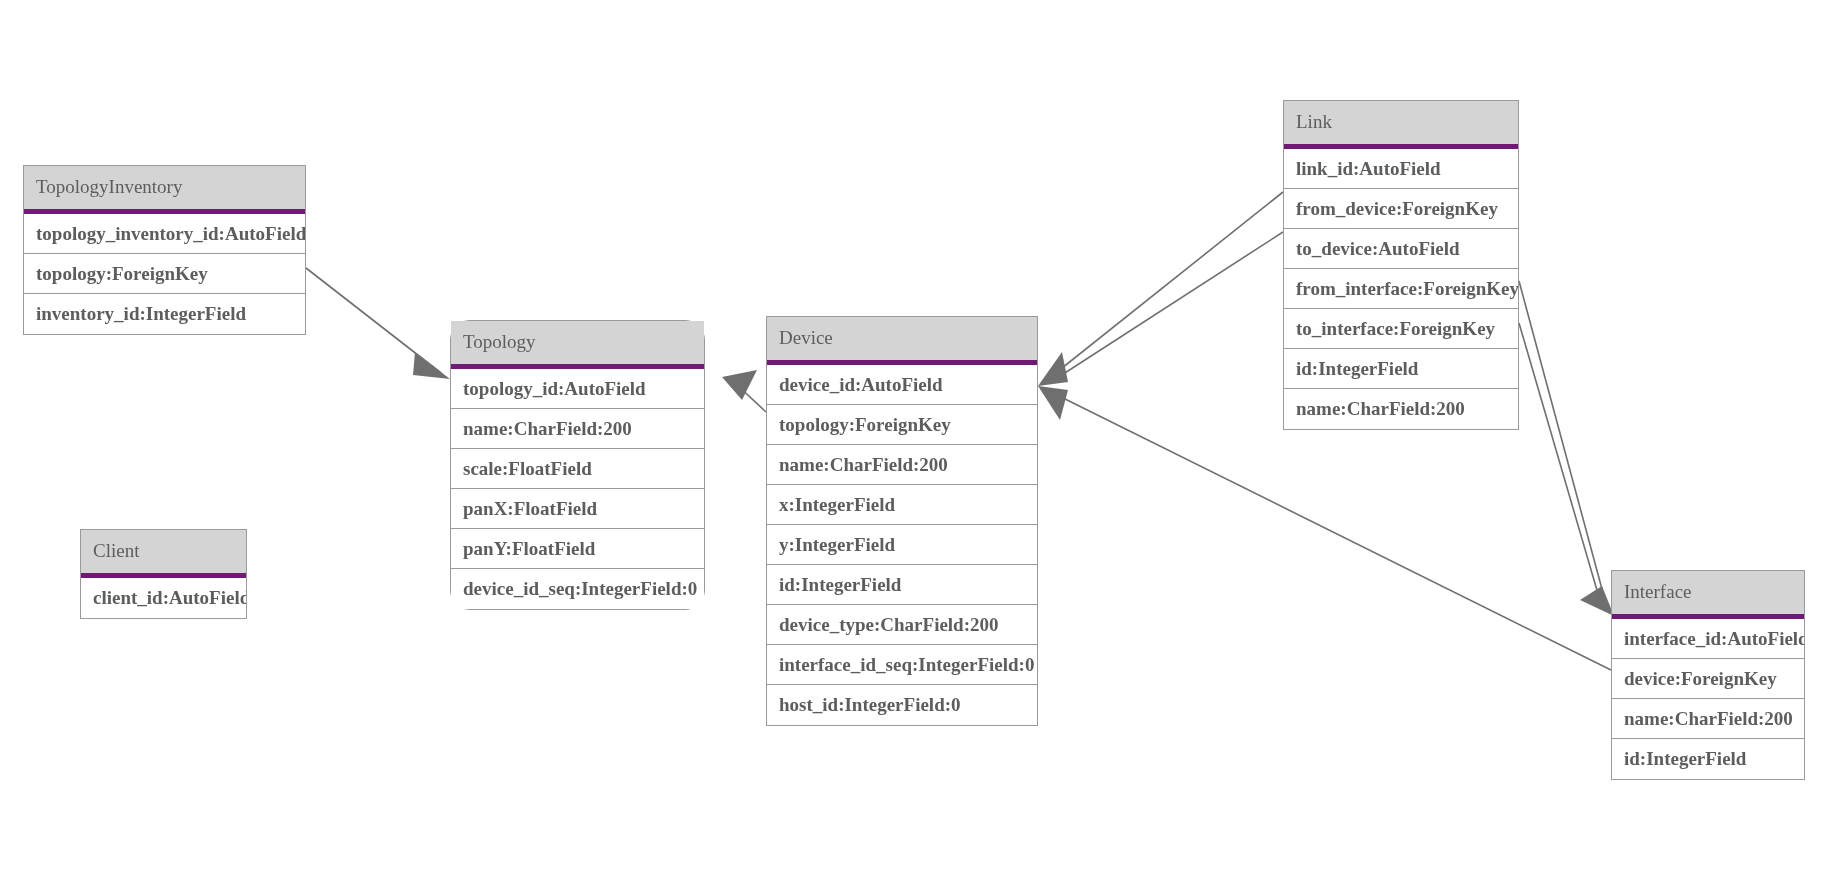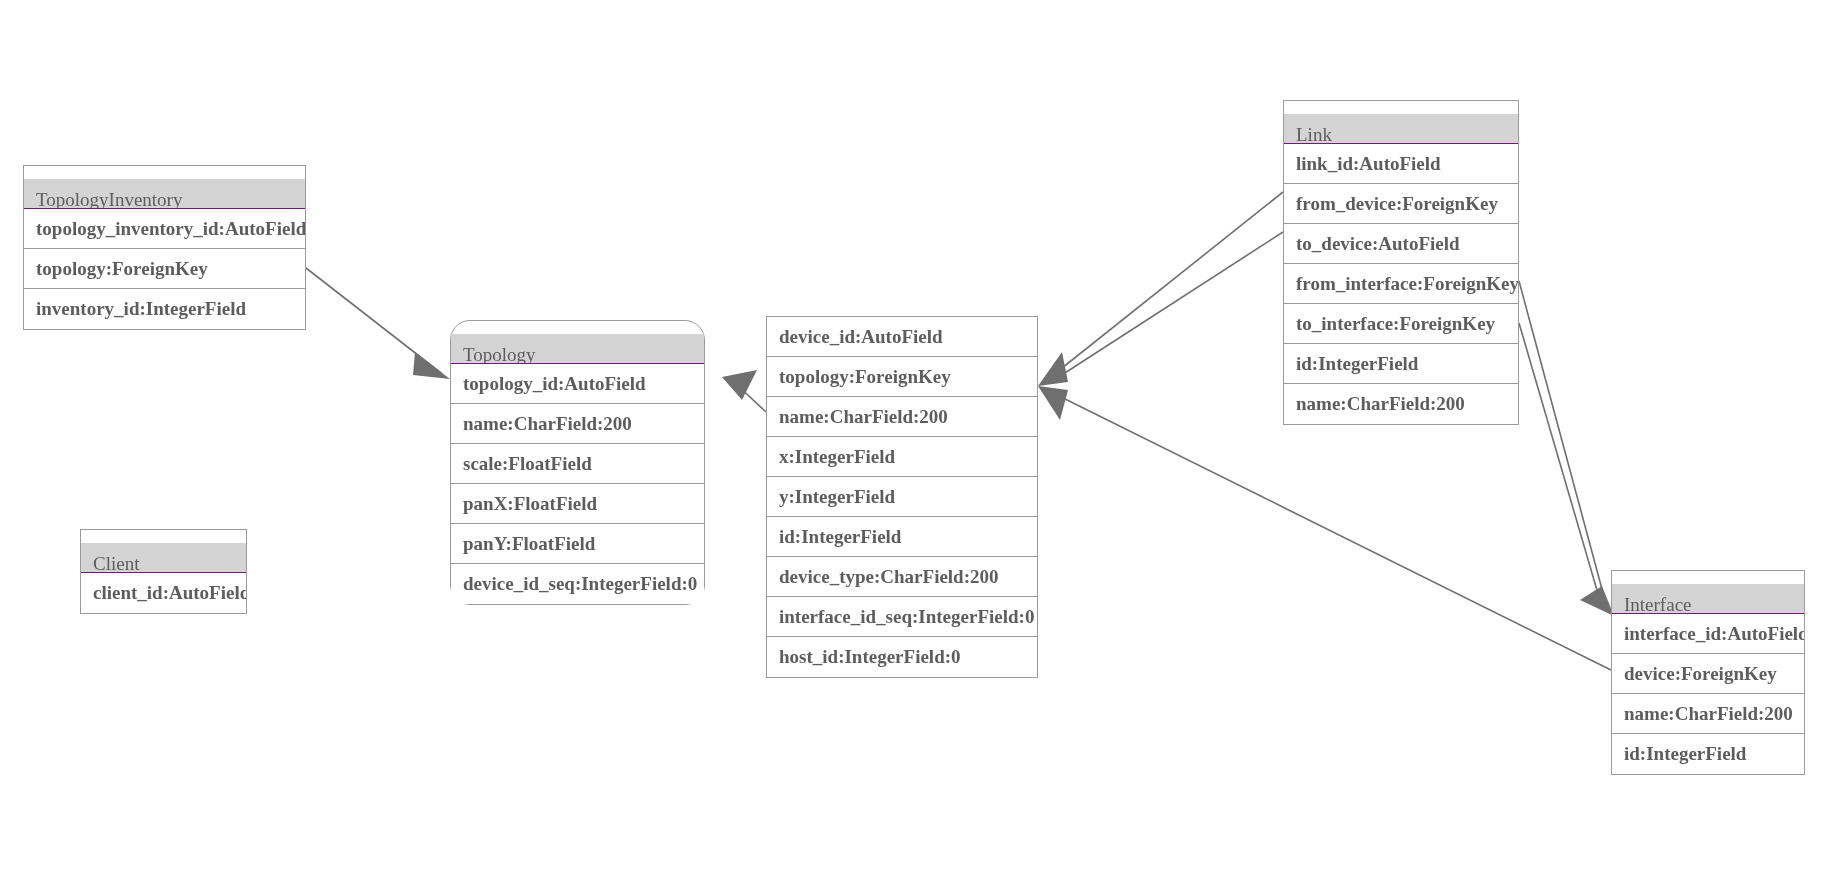--- a/index.html
+++ b/index.html
@@ -25,30 +25,29 @@
   }
   .entity {
     position: absolute;
     box-sizing: border-box;
     border: 1px solid #9a9a9a;
     background: #ffffff;
     z-index: 5;
   }
   .entity-header {
     box-sizing: border-box;
-    height: 30px;
+    height: 48px;
     line-height: 42px;
     background: #d4d4d4;
-    border-bottom: 1px solid #701a75;
+    border-bottom: 5px solid #701a75;
     padding: 0 0 0 12px;
     font-size: 19px;
     color: #5d5d5d;
     white-space: nowrap;
     overflow: hidden;
-    margin-top: 13px;
   }
   .entity-row {
     box-sizing: border-box;
     height: 40px;
     line-height: 40px;
     border-bottom: 1px solid #9a9a9a;
     padding: 0 0 0 12px;
     font-size: 19px;
     color: #5d5d5d;
     background: #ffffff;
@@ -115,20 +114,21 @@
       <div class="entity" style="left: 450px; top: 320px; width: 255px; border-radius: 20px;">
         <div class="entity-header">Topology</div>
         <div class="entity-row">topology_id:AutoField</div>
         <div class="entity-row">name:CharField:200</div>
         <div class="entity-row">scale:FloatField</div>
         <div class="entity-row">panX:FloatField</div>
         <div class="entity-row">panY:FloatField</div>
         <div class="entity-row">device_id_seq:IntegerField:0</div>
       </div>
       <div class="entity" style="left: 766px; top: 316px; width: 272px;">
+        <div class="entity-header">Device</div>
         <div class="entity-row">device_id:AutoField</div>
         <div class="entity-row">topology:ForeignKey</div>
         <div class="entity-row">name:CharField:200</div>
         <div class="entity-row">x:IntegerField</div>
         <div class="entity-row">y:IntegerField</div>
         <div class="entity-row">id:IntegerField</div>
         <div class="entity-row">device_type:CharField:200</div>
         <div class="entity-row">interface_id_seq:IntegerField:0</div>
         <div class="entity-row">host_id:IntegerField:0</div>
       </div>

